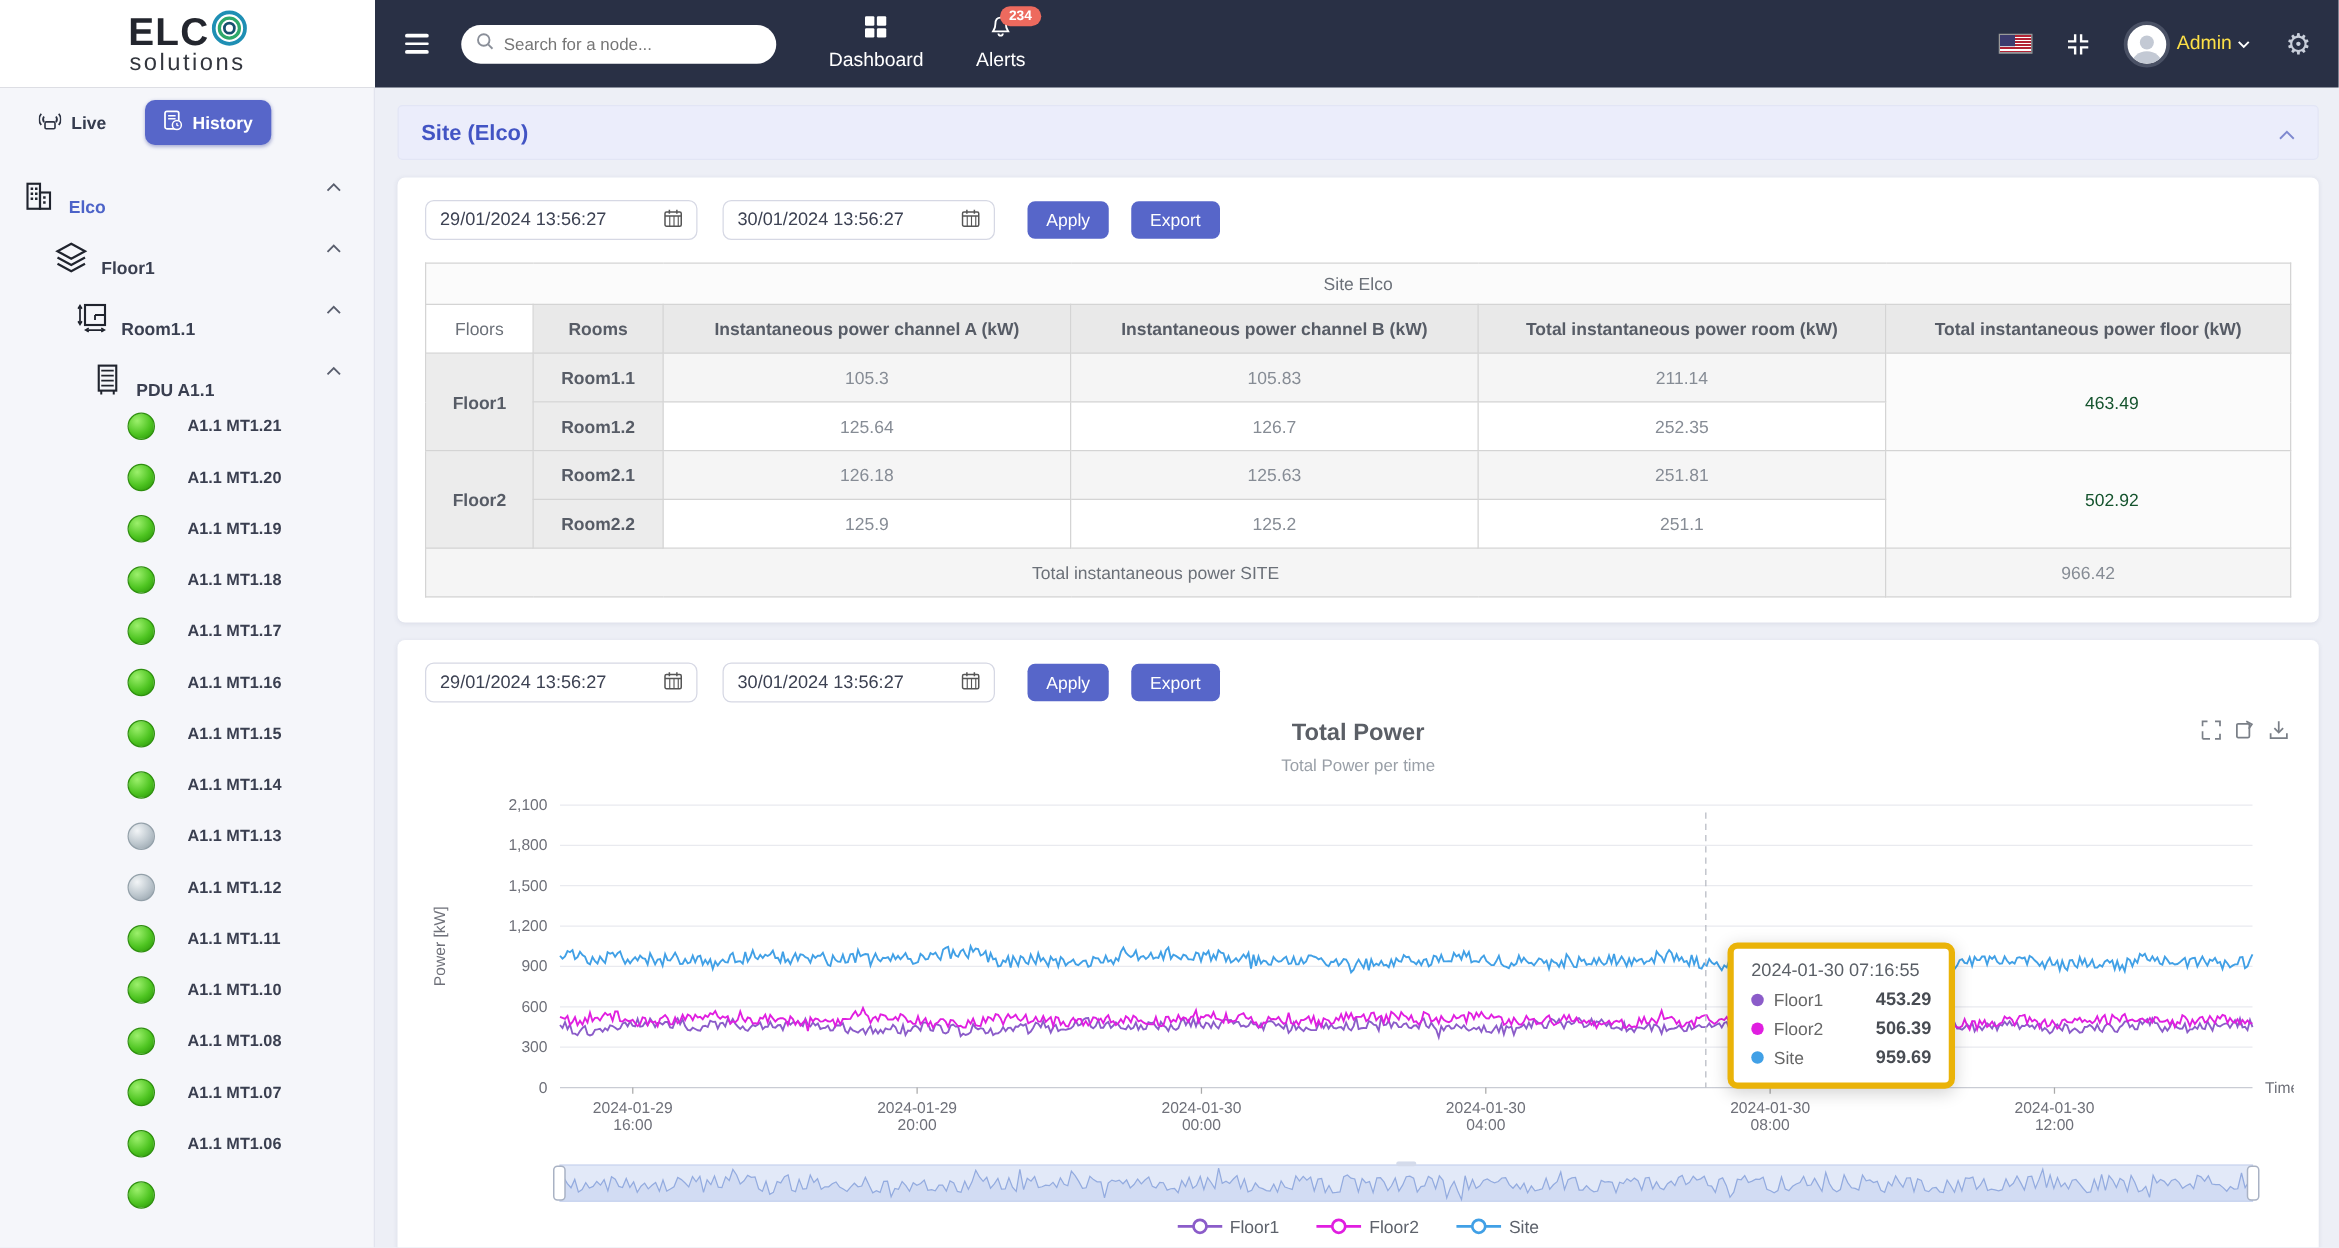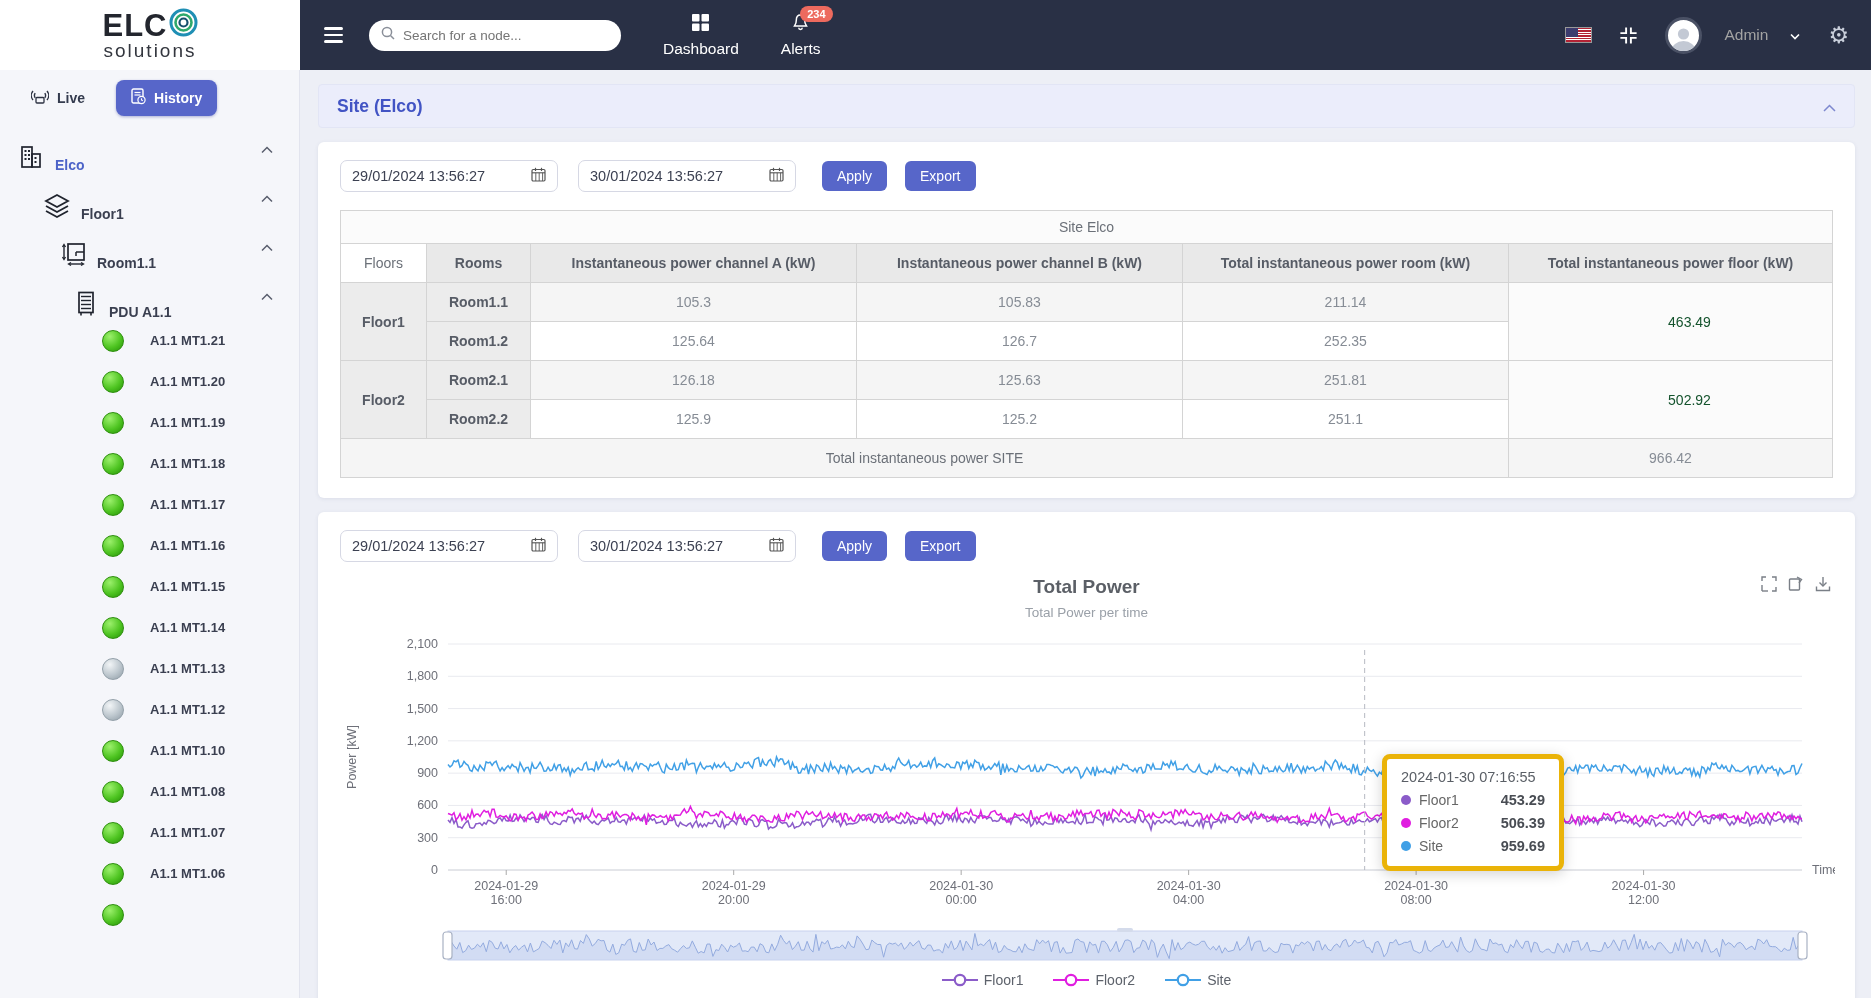--- a/index.html
+++ b/index.html
@@ -18,21 +18,21 @@
   .search-wrap { background:#fff; border-radius:16px; height:31px; width:252px; display:flex; align-items:center; padding:0 12px; gap:8px; }
   .search-wrap input { border:none; outline:none; font-size:13.5px; color:#555; width:100%; background:transparent; font-family:inherit; }
   .nav-item { display:flex; flex-direction:column; align-items:center; gap:4px; font-size:15.5px; margin-left:42px; cursor:pointer; }
   .alerts-bell { position:relative; }
   .badge { position:absolute; top:-7px; left:10px; background:#ed6a5e; color:#fff; font-size:11px; font-weight:700; border-radius:9px; padding:2px 7px; }
   .nav-spacer { flex:1; }
   .flag { width:27px; height:16px; position:relative; background:repeating-linear-gradient(#b22234 0 1.25px,#fff 1.25px 2.5px); border:0.5px solid #999; }
   .flag .canton { position:absolute; top:0; left:0; width:12px; height:8.5px; background:#3c3b6e; }
   .nav-right-item { margin-left:26px; display:flex; align-items:center; }
   .avatar { width:37px; height:37px; border-radius:50%; background:#fff; border:3px solid #4a5165; display:flex; align-items:flex-end; justify-content:center; overflow:hidden; }
-  .admin { gap:22px; font-size:15.5px; color:#a3a3a3; cursor:pointer; }
+  .admin { gap:5px; font-size:15.5px; color:#fde047; cursor:pointer; }
   .gear { font-size:23px; color:#c9cfdb; margin-left:28px; cursor:pointer; line-height:1; }
 
   
   .body-row { flex:1; display:flex; min-height:0; }
 
   
   .sidebar { width:300px; flex:0 0 auto; background:#f5f6fa; border-right:1px solid #e2e4ee; overflow:hidden; padding-top:6px; }
   .tabs { display:flex; align-items:center; gap:16px; padding:4px 10px 8px 16px; }
   .tab { display:flex; align-items:center; gap:8px; font-size:14px; font-weight:700; color:#343b4e; padding:8px 15px; border-radius:8px; cursor:pointer; }
   .tab.active { background:#5766c9; color:#fff; box-shadow:0 1px 3px rgba(60,70,160,.4); }
@@ -285,20 +285,24 @@
             <span class="sphere green"></span>
             <span>A1.1 MT1.14</span>
           </div>
           <div class="meter">
             <span class="sphere gray"></span>
             <span>A1.1 MT1.13</span>
           </div>
           <div class="meter">
             <span class="sphere gray"></span>
             <span>A1.1 MT1.12</span>
+          </div>
+          <div class="meter">
+            <span class="sphere green"></span>
+            <span>A1.1 MT1.11</span>
           </div>
           <div class="meter">
             <span class="sphere green"></span>
             <span>A1.1 MT1.10</span>
           </div>
           <div class="meter">
             <span class="sphere green"></span>
             <span>A1.1 MT1.08</span>
           </div>
           <div class="meter">

